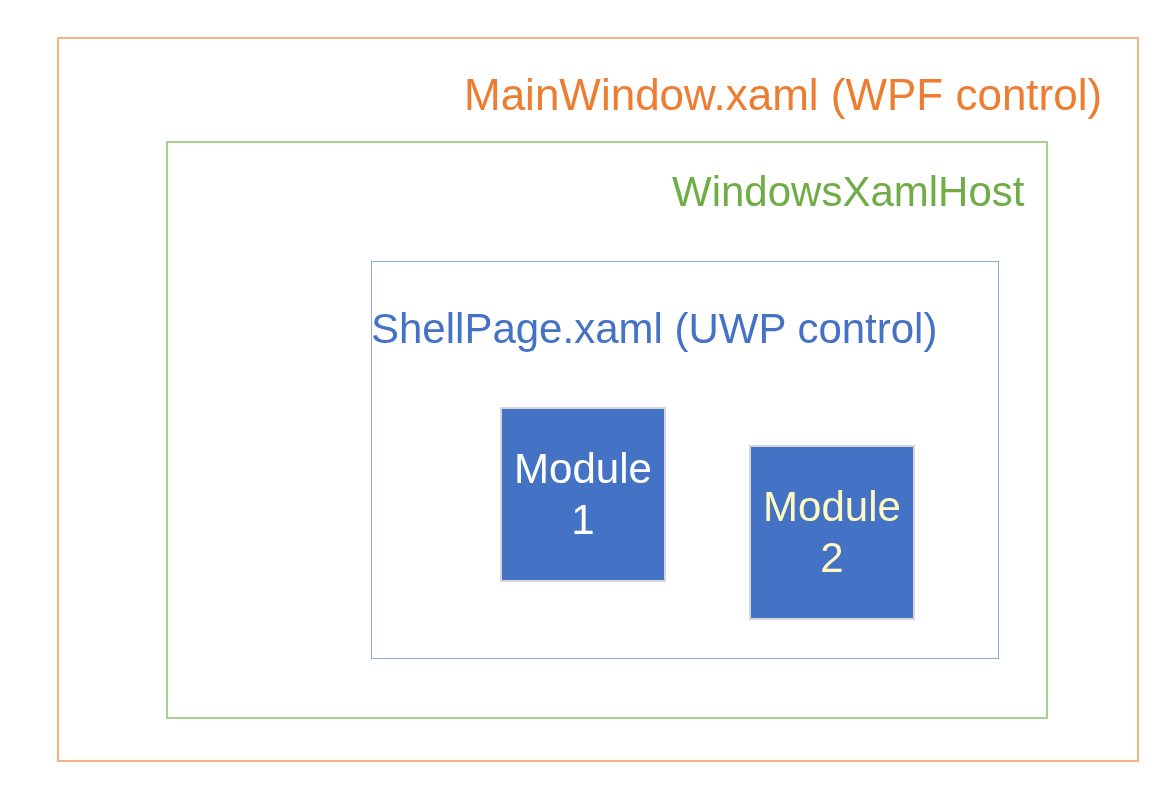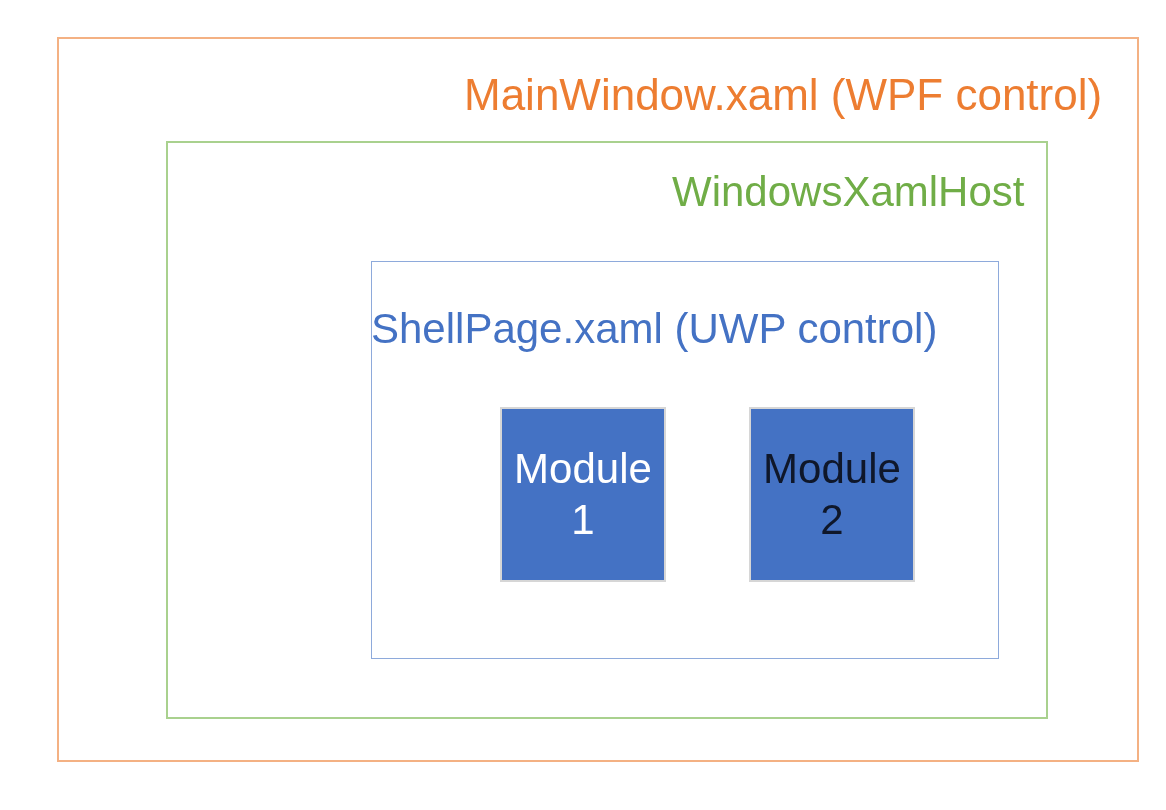--- a/index.html
+++ b/index.html
@@ -97,17 +97,17 @@
   <div class="box box-host" style="border-color: rgb(169, 209, 142);"></div>
   <div class="title title-host" style="color: rgb(112, 173, 71);">WindowsXamlHost</div>
 
   <div class="box box-shell" style="border-color: rgb(142, 170, 219);"></div>
   <div class="title title-shell" style="color: rgb(68, 114, 196);">ShellPage.xaml (UWP control)</div>
 
   <div class="module module-1" style="background-color: rgb(68, 114, 196); border-color: rgb(214, 214, 214); color: rgb(255, 255, 255);">
     <span class="module-label">Module 1</span>
   </div>
 
-  <div class="module module-2" style="background-color: rgb(68, 114, 196); border-color: rgb(214, 214, 214); color: #0f172a;">
+  <div class="module module-2" style="background-color: rgb(68, 114, 196); border-color: rgb(214, 214, 214); color: #fef9c3; margin-top: 38px;">
     <span class="module-label">Module 2</span>
   </div>
 
 </div>
 
 </body></html>

